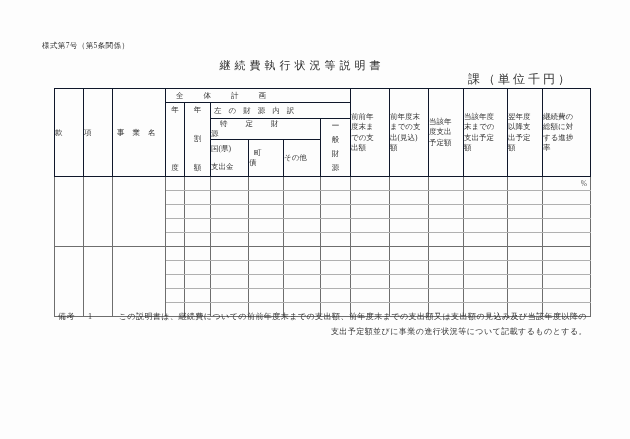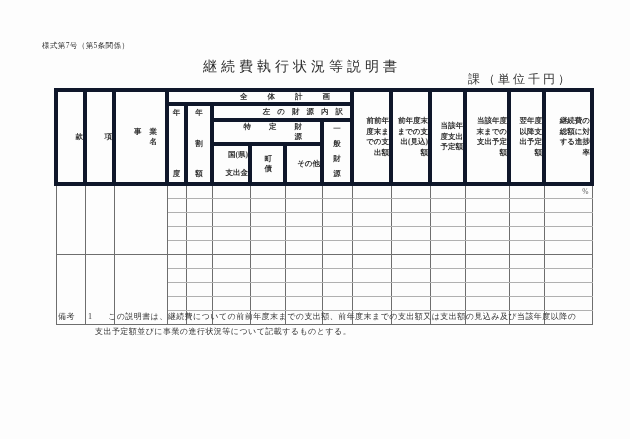--- a/index.html
+++ b/index.html
@@ -10,36 +10,36 @@
     font-family:"Liberation Serif","DejaVu Serif",serif;
     color:#333;
     overflow:hidden;
   }
   .form-number{
     position:absolute;left:42px;top:41px;
     font-size:7.5px;letter-spacing:0.4px;white-space:nowrap;
   }
   .form-title{
     position:absolute;left:54px;top:58px;width:492px;
-    text-align:center;font-size:14px;letter-spacing:4px;text-indent:4px;
+    text-align:center;font-size:11px;letter-spacing:4px;text-indent:4px;
     white-space:nowrap;color:#2c2c2c;
   }
   .unit-label{
     position:absolute;right:57px;top:71px;
     font-size:12px;letter-spacing:3px;white-space:nowrap;
   }
   table.form-table{
     position:absolute;left:54px;top:88px;
     border-collapse:collapse;table-layout:fixed;
     border:1px solid #555;
   }
   .form-table th{
-    border:4px solid #0f172a;
-    font-weight:bold;font-size:7.5px;color:#333;
-    text-align:right;vertical-align:middle;padding:0;overflow:hidden;
+    border:1px solid #0f172a;
+    font-weight:normal;font-size:7.5px;color:#333;
+    text-align:left;vertical-align:middle;padding:0;overflow:hidden;
   }
   .form-table td{
     border:1px solid #b0b0b0;
     border-left-color:#6e6e6e;border-right-color:#6e6e6e;
     padding:0;font-size:8px;color:#444;overflow:hidden;
   }
   .form-table td.mg{border-color:#6e6e6e;}
   .form-table tr.rfirst td{border-top-color:#6e6e6e;}
   .form-table tr.rlast td{border-bottom-color:#6e6e6e;}
   tr.hr1{height:14px;} tr.hr2{height:16px;} tr.hr3{height:19px;} tr.hr4{height:24px;}
@@ -58,21 +58,21 @@
     font-size:7.5px;line-height:8px;
   }
   td.pct{text-align:right;padding-right:3px;font-size:7.5px;color:#555;}
   .notes{
     position:absolute;left:58px;top:309px;width:540px;
     font-size:8px;line-height:15px;letter-spacing:0.45px;color:#333;
   }
   .notes-label{position:absolute;left:0;top:0;text-align:center;}
   .note1{position:relative;margin-left:37px;width:492px;}
   .note1 .note-num{position:absolute;left:-7px;top:0;}
-  .note1 .note-text{white-space:pre-line;text-indent:13px;}
+  .note1 .note-text{white-space:pre-line;text-indent:13px;text-align:right;}
   .note-line{margin-left:30px;margin-top:0.5px;}
   .note-line .note-num{display:inline-block;width:20px;letter-spacing:0;}
 </style>
 </head>
 <body>
 
 <div class="page">
 
   <div class="form-number">様式第7号（第5条関係）</div>
   <div class="form-title">継続費執行状況等説明書</div>

